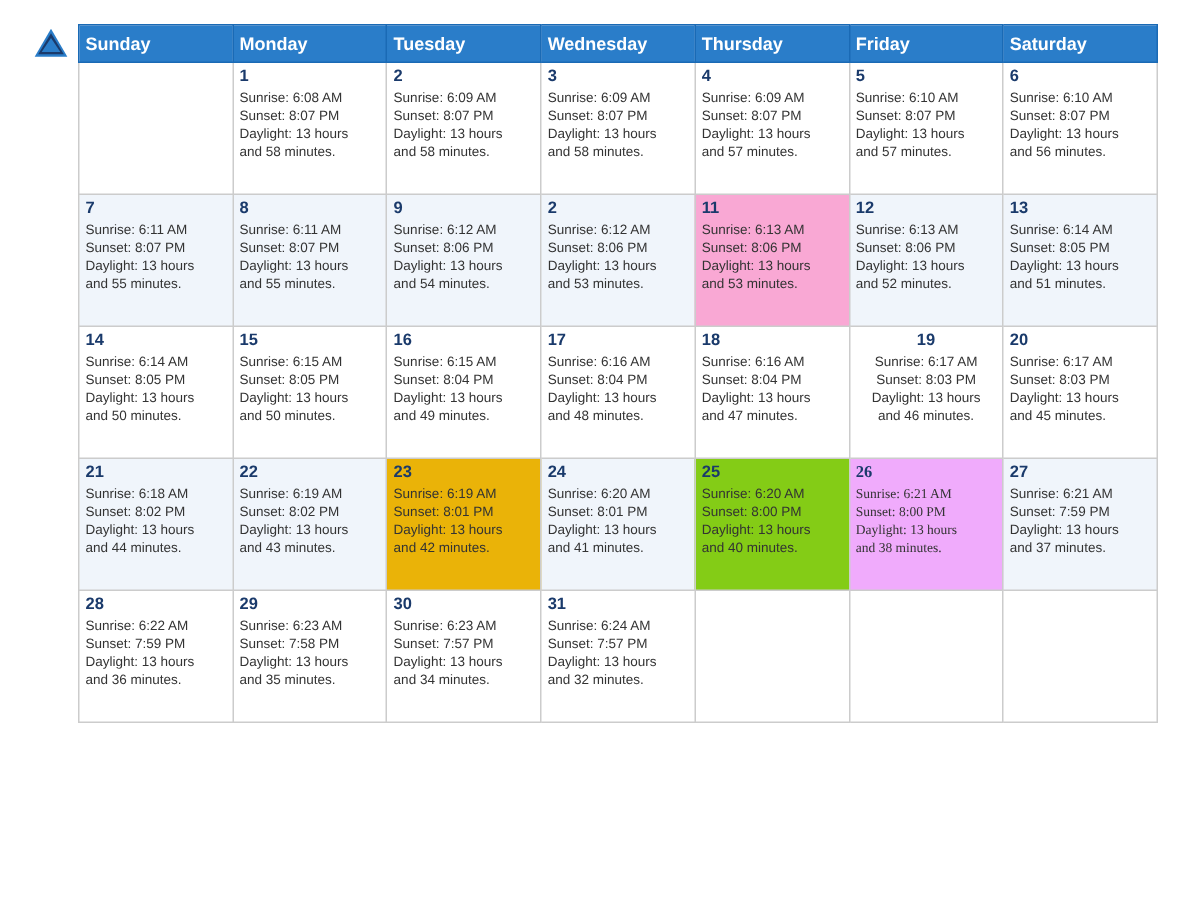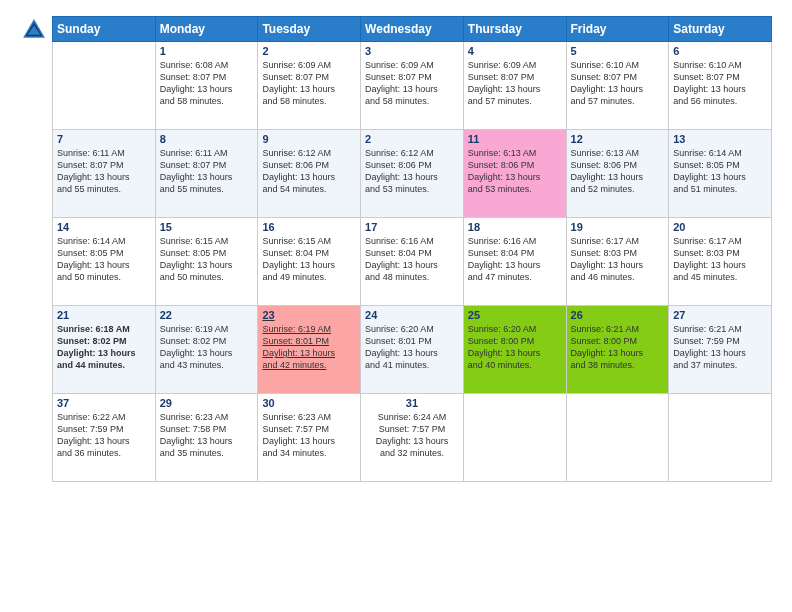--- a/index.html
+++ b/index.html
@@ -261,109 +261,109 @@
 Daylight: 13 hours
 and 48 minutes.</div>
           </td>
           <td style="background-color: rgb(255, 255, 255);">
             <div class="day-number">18</div>
             <div class="day-info" style="white-space: pre-line;">Sunrise: 6:16 AM
 Sunset: 8:04 PM
 Daylight: 13 hours
 and 47 minutes.</div>
           </td>
-          <td style="background-color: rgb(255, 255, 255);">
+          <td style="background-color: rgb(255, 255, 255); text-align: center;">
             <div class="day-number">19</div>
             <div class="day-info" style="white-space: pre-line;">Sunrise: 6:17 AM
 Sunset: 8:03 PM
 Daylight: 13 hours
 and 46 minutes.</div>
           </td>
           <td style="background-color: rgb(255, 255, 255);">
             <div class="day-number">20</div>
             <div class="day-info" style="white-space: pre-line;">Sunrise: 6:17 AM
 Sunset: 8:03 PM
 Daylight: 13 hours
 and 45 minutes.</div>
           </td>
         </tr>
         <tr>
           <td style="background-color: rgb(240, 245, 251);">
             <div class="day-number">21</div>
-            <div class="day-info" style="white-space: pre-line; font-weight: bold;">Sunrise: 6:18 AM
+            <div class="day-info" style="white-space: pre-line;">Sunrise: 6:18 AM
 Sunset: 8:02 PM
 Daylight: 13 hours
 and 44 minutes.</div>
           </td>
           <td style="background-color: rgb(240, 245, 251);">
             <div class="day-number">22</div>
             <div class="day-info" style="white-space: pre-line;">Sunrise: 6:19 AM
 Sunset: 8:02 PM
 Daylight: 13 hours
 and 43 minutes.</div>
           </td>
-          <td style="background-color: #fca5a5; text-decoration: underline;">
+          <td style="background-color: #eab308;">
             <div class="day-number">23</div>
             <div class="day-info" style="white-space: pre-line;">Sunrise: 6:19 AM
 Sunset: 8:01 PM
 Daylight: 13 hours
 and 42 minutes.</div>
           </td>
           <td style="background-color: rgb(240, 245, 251);">
             <div class="day-number">24</div>
             <div class="day-info" style="white-space: pre-line;">Sunrise: 6:20 AM
 Sunset: 8:01 PM
 Daylight: 13 hours
 and 41 minutes.</div>
           </td>
           <td style="background-color: #84cc16;">
             <div class="day-number">25</div>
             <div class="day-info" style="white-space: pre-line;">Sunrise: 6:20 AM
 Sunset: 8:00 PM
 Daylight: 13 hours
 and 40 minutes.</div>
           </td>
-          <td style="background-color: #84cc16;">
+          <td style="background-color: #f0abfc; font-family: Liberation Serif, serif;">
             <div class="day-number">26</div>
             <div class="day-info" style="white-space: pre-line;">Sunrise: 6:21 AM
 Sunset: 8:00 PM
 Daylight: 13 hours
 and 38 minutes.</div>
           </td>
           <td style="background-color: rgb(240, 245, 251);">
             <div class="day-number">27</div>
             <div class="day-info" style="white-space: pre-line;">Sunrise: 6:21 AM
 Sunset: 7:59 PM
 Daylight: 13 hours
 and 37 minutes.</div>
           </td>
         </tr>
         <tr>
           <td style="background-color: rgb(255, 255, 255);">
-            <div class="day-number">37</div>
+            <div class="day-number">28</div>
             <div class="day-info" style="white-space: pre-line;">Sunrise: 6:22 AM
 Sunset: 7:59 PM
 Daylight: 13 hours
 and 36 minutes.</div>
           </td>
           <td style="background-color: rgb(255, 255, 255);">
             <div class="day-number">29</div>
             <div class="day-info" style="white-space: pre-line;">Sunrise: 6:23 AM
 Sunset: 7:58 PM
 Daylight: 13 hours
 and 35 minutes.</div>
           </td>
           <td style="background-color: rgb(255, 255, 255);">
             <div class="day-number">30</div>
             <div class="day-info" style="white-space: pre-line;">Sunrise: 6:23 AM
 Sunset: 7:57 PM
 Daylight: 13 hours
 and 34 minutes.</div>
           </td>
-          <td style="background-color: rgb(255, 255, 255); text-align: center;">
+          <td style="background-color: rgb(255, 255, 255);">
             <div class="day-number">31</div>
             <div class="day-info" style="white-space: pre-line;">Sunrise: 6:24 AM
 Sunset: 7:57 PM
 Daylight: 13 hours
 and 32 minutes.</div>
           </td>
           <td class="empty-cell"></td>
           <td class="empty-cell"></td>
           <td class="empty-cell"></td>
         </tr>

